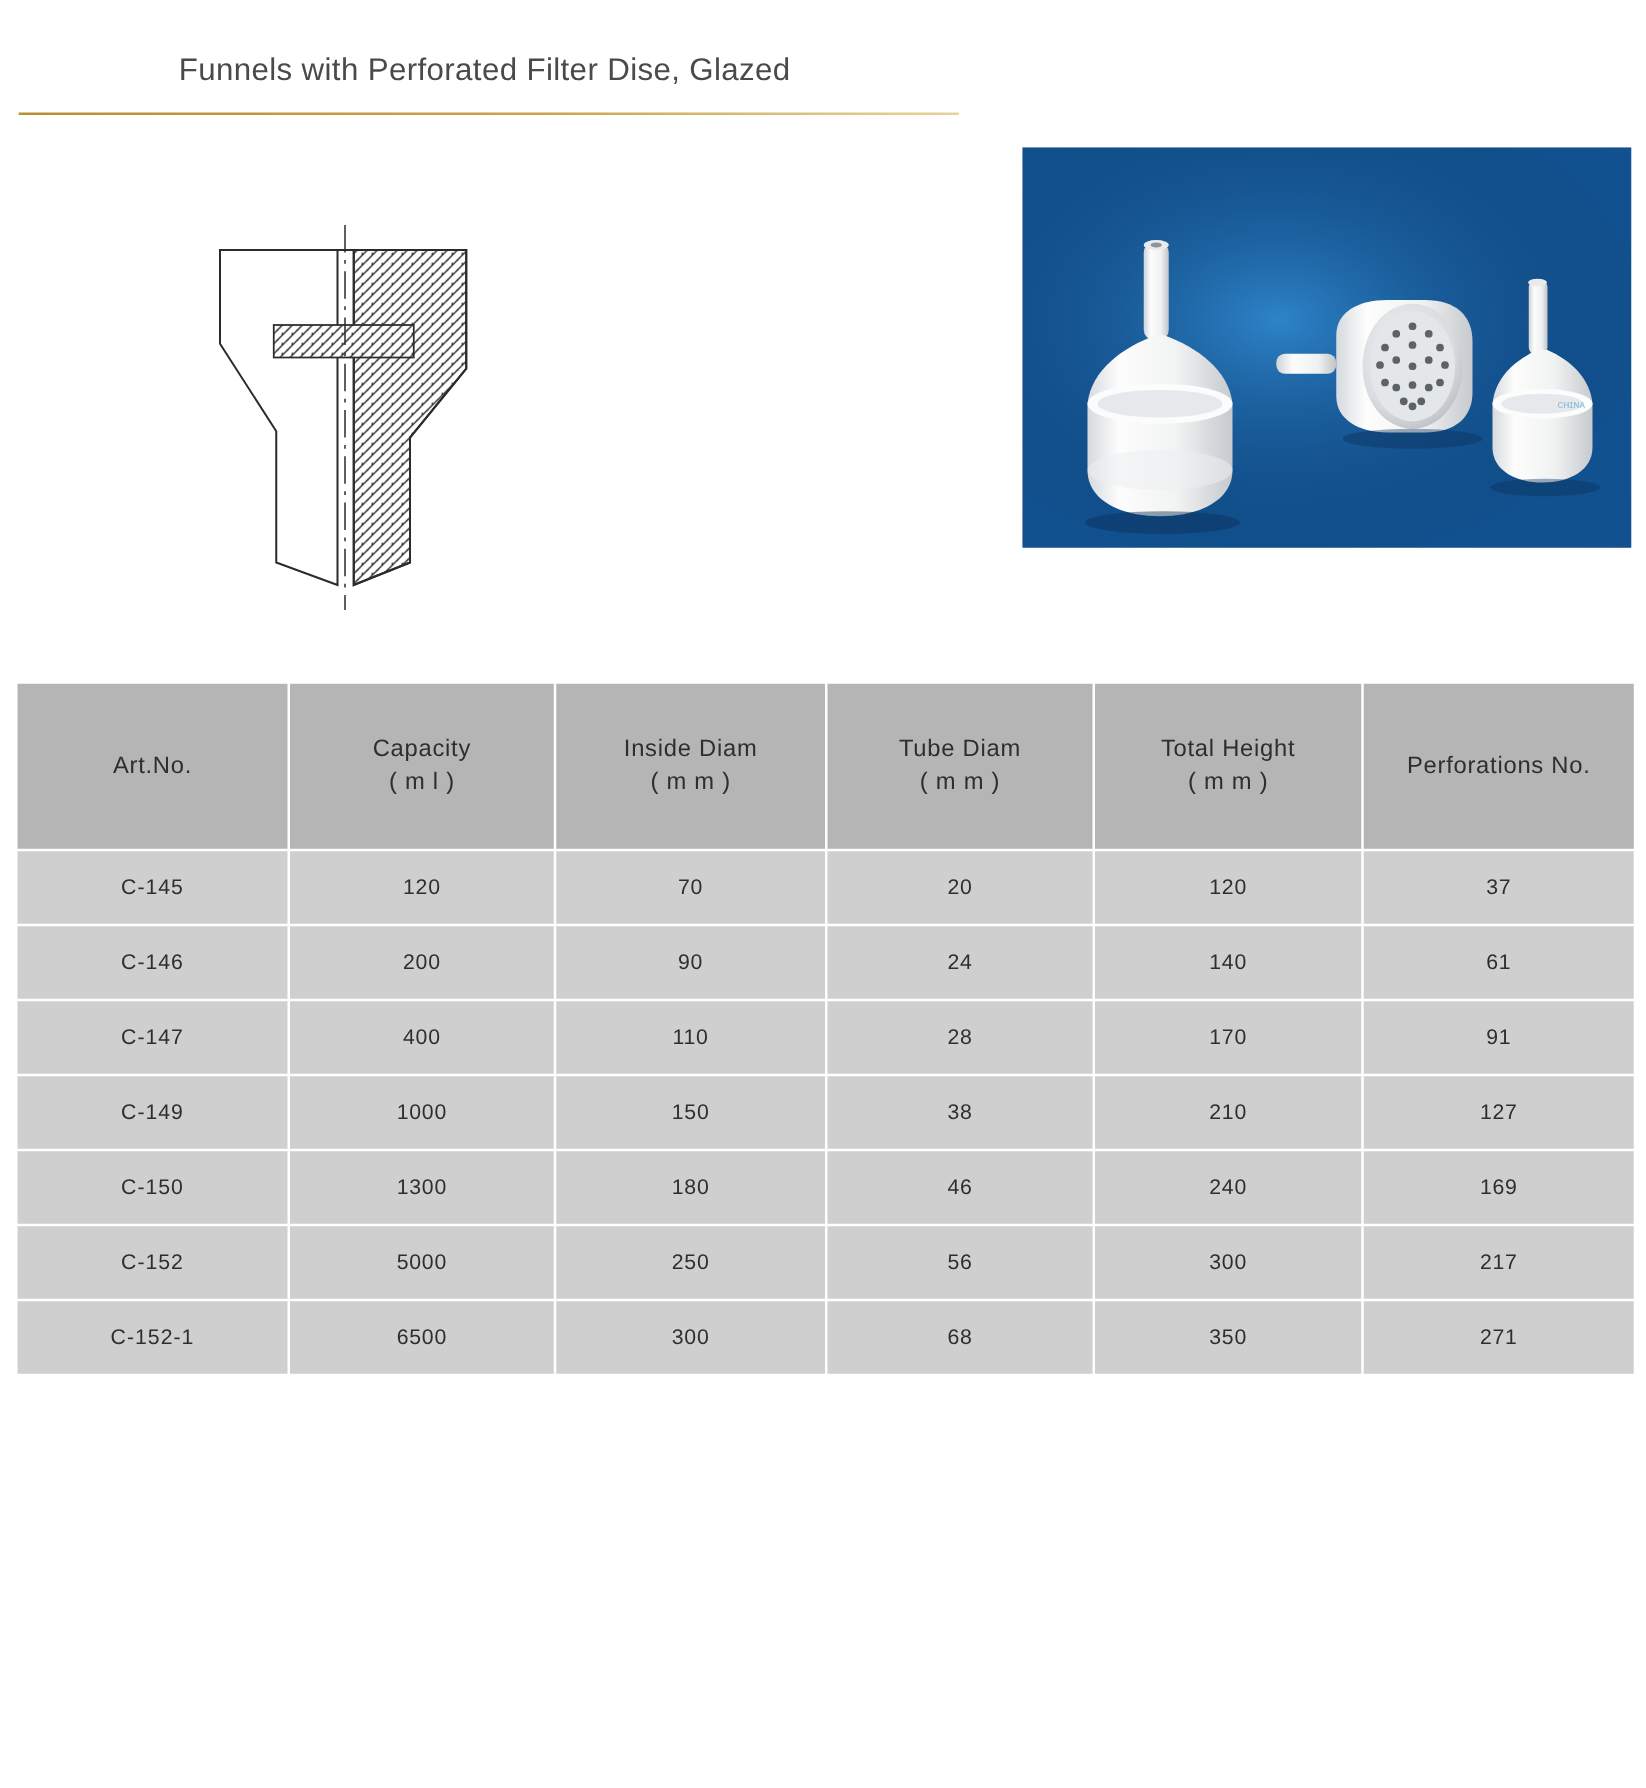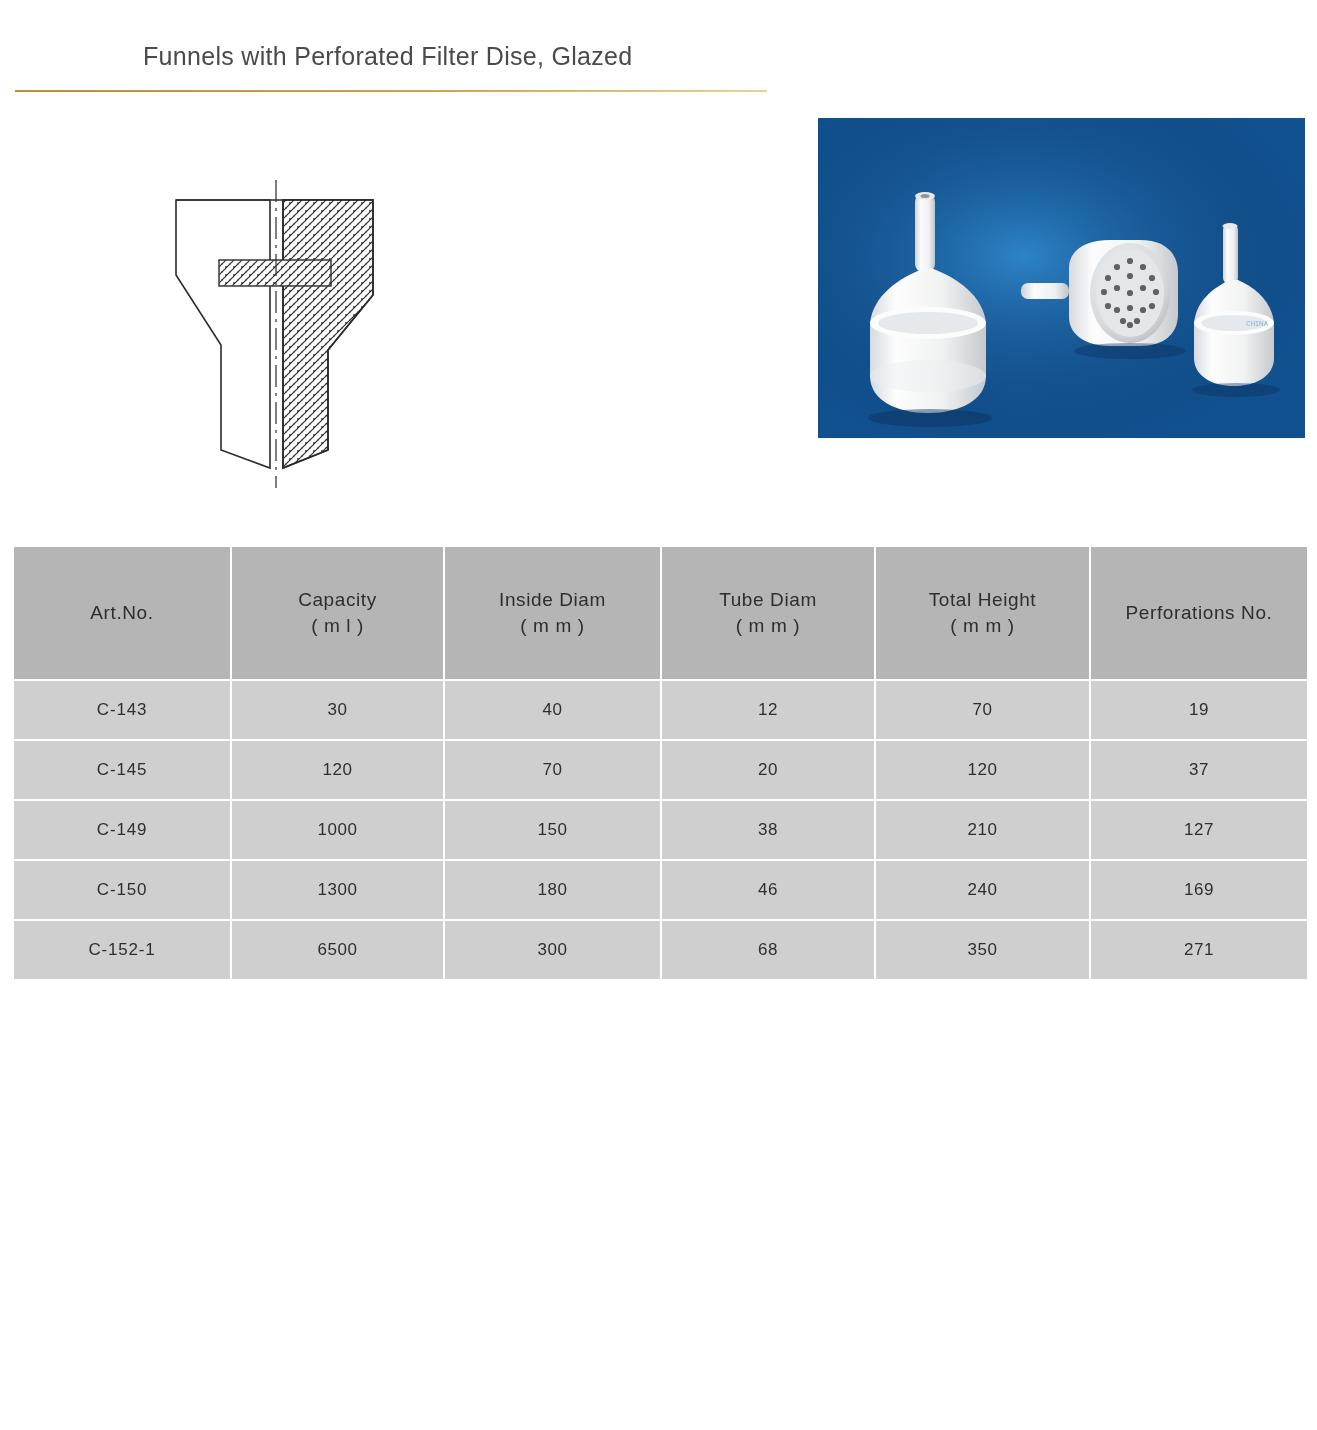--- a/index.html
+++ b/index.html
@@ -250,52 +250,68 @@
         <span class="hdr-line2">( m m )</span>
       </th>
       <th>
         <span>Perforations No.</span>
         <span class="hdr-line2"></span>
       </th>
     </tr>
   </thead>
   <tbody>
     <tr>
-      <td>C-143</td>
-      <td>30</td>
-      <td>40</td>
-      <td>12</td>
-      <td>70</td>
-      <td>19</td>
-    </tr>
-    <tr>
       <td>C-145</td>
       <td>120</td>
       <td>70</td>
       <td>20</td>
       <td>120</td>
       <td>37</td>
     </tr>
     <tr>
+      <td>C-146</td>
+      <td>200</td>
+      <td>90</td>
+      <td>24</td>
+      <td>140</td>
+      <td>61</td>
+    </tr>
+    <tr>
+      <td>C-147</td>
+      <td>400</td>
+      <td>110</td>
+      <td>28</td>
+      <td>170</td>
+      <td>91</td>
+    </tr>
+    <tr>
       <td>C-149</td>
       <td>1000</td>
       <td>150</td>
       <td>38</td>
       <td>210</td>
       <td>127</td>
     </tr>
     <tr>
       <td>C-150</td>
       <td>1300</td>
       <td>180</td>
       <td>46</td>
       <td>240</td>
       <td>169</td>
     </tr>
     <tr>
+      <td>C-152</td>
+      <td>5000</td>
+      <td>250</td>
+      <td>56</td>
+      <td>300</td>
+      <td>217</td>
+    </tr>
+    <tr>
       <td>C-152-1</td>
       <td>6500</td>
       <td>300</td>
       <td>68</td>
       <td>350</td>
       <td>271</td>
     </tr>
   </tbody>
 </table>
 

